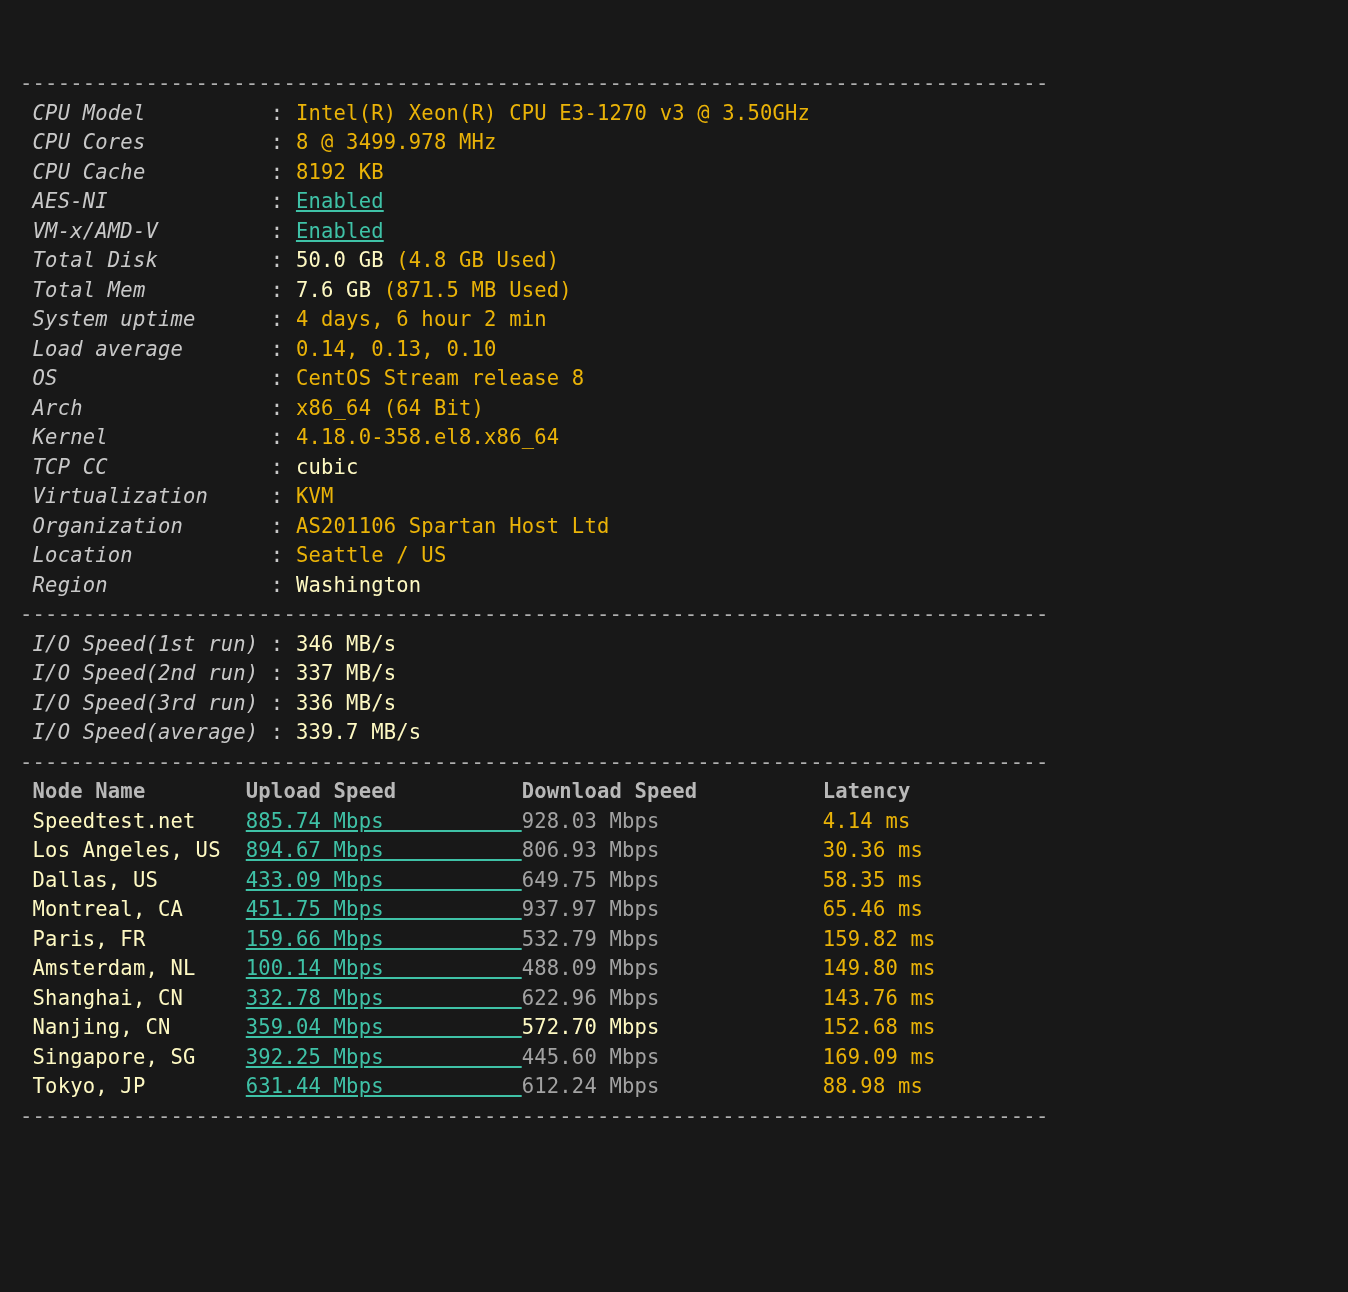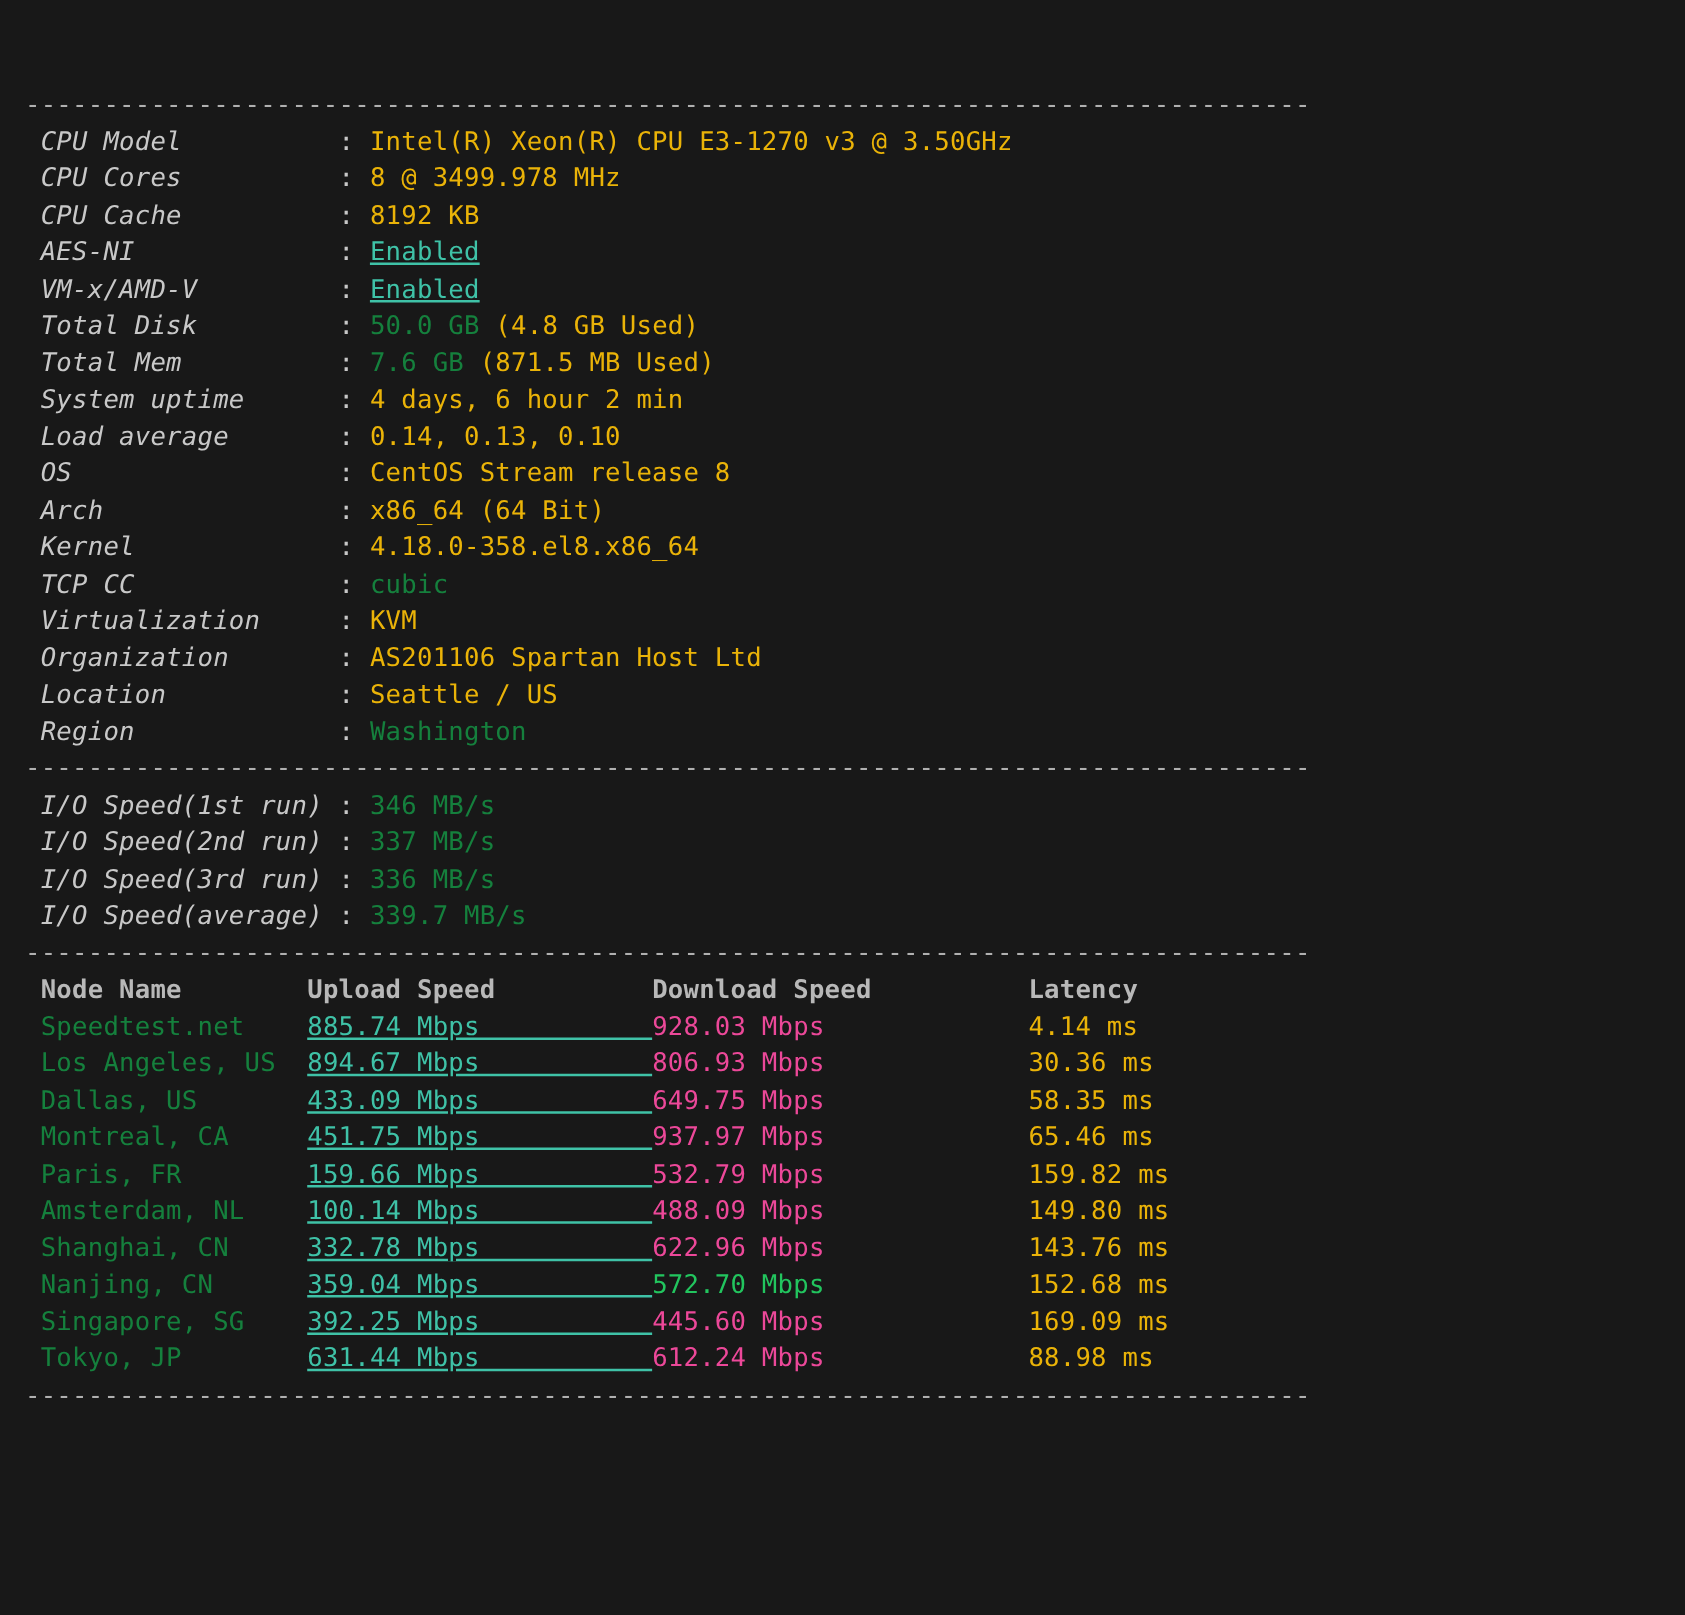--- a/index.html
+++ b/index.html
@@ -12,22 +12,22 @@
     padding:10px 20px 20px 20px;
     width:1348px;
     box-sizing:border-box;
     letter-spacing:0.2px;
   }
   .dash{color:#b0b0b0;}
   .label{color:#c8c8c8;font-style:italic;}
   .colon{color:#c8c8c8;}
   .purple{color:#eab308;}
   .tealB{color:#3fc2a7;text-decoration:underline;}
-  .orange{color:#15803d;}
-  .pink{color:#ec4899;}
-  .mutedpink{color:#22c55e;}
+  .orange{color:#fef9c3;}
+  .pink{color:#a3a3a3;}
+  .mutedpink{color:#fef9c3;}
   .gray{color:#b8b8b8;font-weight:bold;}
 </style>
 </head>
 <body>
 
 <div id="terminal"><div><span class="dash">----------------------------------------------------------------------------------</span></div><div><span class="label"> CPU Model          </span><span class="colon">: </span><span class="purple">Intel(R) Xeon(R) CPU E3-1270 v3 @ 3.50GHz</span></div><div><span class="label"> CPU Cores          </span><span class="colon">: </span><span class="purple">8 @ 3499.978 MHz</span></div><div><span class="label"> CPU Cache          </span><span class="colon">: </span><span class="purple">8192 KB</span></div><div><span class="label"> AES-NI             </span><span class="colon">: </span><span class="tealB">Enabled</span></div><div><span class="label"> VM-x/AMD-V         </span><span class="colon">: </span><span class="tealB">Enabled</span></div><div><span class="label"> Total Disk         </span><span class="colon">: </span><span class="orange">50.0 GB</span><span class="label"> </span><span class="purple">(4.8 GB Used)</span></div><div><span class="label"> Total Mem          </span><span class="colon">: </span><span class="orange">7.6 GB</span><span class="label"> </span><span class="purple">(871.5 MB Used)</span></div><div><span class="label"> System uptime      </span><span class="colon">: </span><span class="purple">4 days, 6 hour 2 min</span></div><div><span class="label"> Load average       </span><span class="colon">: </span><span class="purple">0.14, 0.13, 0.10</span></div><div><span class="label"> OS                 </span><span class="colon">: </span><span class="purple">CentOS Stream release 8</span></div><div><span class="label"> Arch               </span><span class="colon">: </span><span class="purple">x86_64 (64 Bit)</span></div><div><span class="label"> Kernel             </span><span class="colon">: </span><span class="purple">4.18.0-358.el8.x86_64</span></div><div><span class="label"> TCP CC             </span><span class="colon">: </span><span class="orange">cubic</span></div><div><span class="label"> Virtualization     </span><span class="colon">: </span><span class="purple">KVM</span></div><div><span class="label"> Organization       </span><span class="colon">: </span><span class="purple">AS201106 Spartan Host Ltd</span></div><div><span class="label"> Location           </span><span class="colon">: </span><span class="purple">Seattle / US</span></div><div><span class="label"> Region             </span><span class="colon">: </span><span class="orange">Washington</span></div><div><span class="dash">----------------------------------------------------------------------------------</span></div><div><span class="label"> I/O Speed(1st run) </span><span class="colon">: </span><span class="orange">346 MB/s</span></div><div><span class="label"> I/O Speed(2nd run) </span><span class="colon">: </span><span class="orange">337 MB/s</span></div><div><span class="label"> I/O Speed(3rd run) </span><span class="colon">: </span><span class="orange">336 MB/s</span></div><div><span class="label"> I/O Speed(average) </span><span class="colon">: </span><span class="orange">339.7 MB/s</span></div><div><span class="dash">----------------------------------------------------------------------------------</span></div><div><span class="label"> </span><span class="gray">Node Name        </span><span class="gray">Upload Speed          </span><span class="gray">Download Speed          </span><span class="gray">Latency</span></div><div><span class="label"> </span><span class="orange">Speedtest.net    </span><span class="tealB">885.74 Mbps           </span><span class="pink">928.03 Mbps             </span><span class="purple">4.14 ms</span></div><div><span class="label"> </span><span class="orange">Los Angeles, US  </span><span class="tealB">894.67 Mbps           </span><span class="pink">806.93 Mbps             </span><span class="purple">30.36 ms</span></div><div><span class="label"> </span><span class="orange">Dallas, US       </span><span class="tealB">433.09 Mbps           </span><span class="pink">649.75 Mbps             </span><span class="purple">58.35 ms</span></div><div><span class="label"> </span><span class="orange">Montreal, CA     </span><span class="tealB">451.75 Mbps           </span><span class="pink">937.97 Mbps             </span><span class="purple">65.46 ms</span></div><div><span class="label"> </span><span class="orange">Paris, FR        </span><span class="tealB">159.66 Mbps           </span><span class="pink">532.79 Mbps             </span><span class="purple">159.82 ms</span></div><div><span class="label"> </span><span class="orange">Amsterdam, NL    </span><span class="tealB">100.14 Mbps           </span><span class="pink">488.09 Mbps             </span><span class="purple">149.80 ms</span></div><div><span class="label"> </span><span class="orange">Shanghai, CN     </span><span class="tealB">332.78 Mbps           </span><span class="pink">622.96 Mbps             </span><span class="purple">143.76 ms</span></div><div><span class="label"> </span><span class="orange">Nanjing, CN      </span><span class="tealB">359.04 Mbps           </span><span class="mutedpink">572.70 Mbps             </span><span class="purple">152.68 ms</span></div><div><span class="label"> </span><span class="orange">Singapore, SG    </span><span class="tealB">392.25 Mbps           </span><span class="pink">445.60 Mbps             </span><span class="purple">169.09 ms</span></div><div><span class="label"> </span><span class="orange">Tokyo, JP        </span><span class="tealB">631.44 Mbps           </span><span class="pink">612.24 Mbps             </span><span class="purple">88.98 ms</span></div><div><span class="dash">----------------------------------------------------------------------------------</span></div></div>
 
 
 </body></html>

